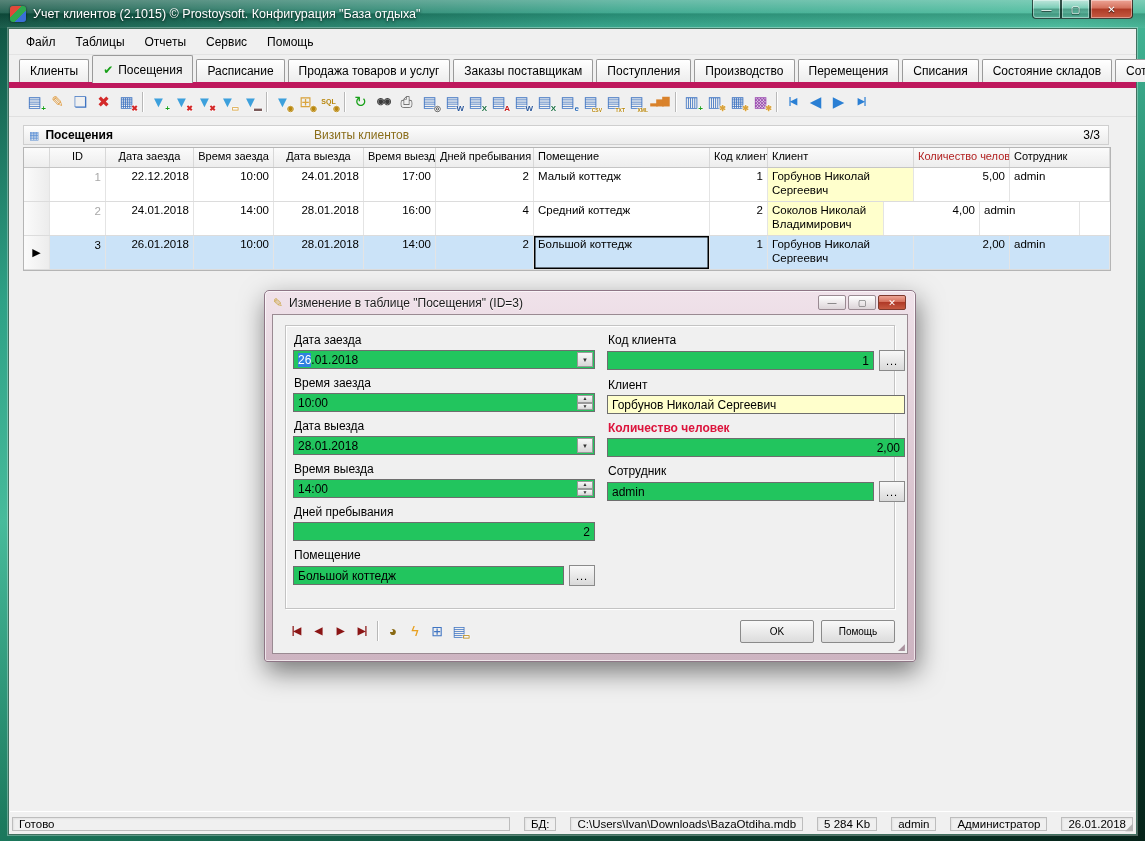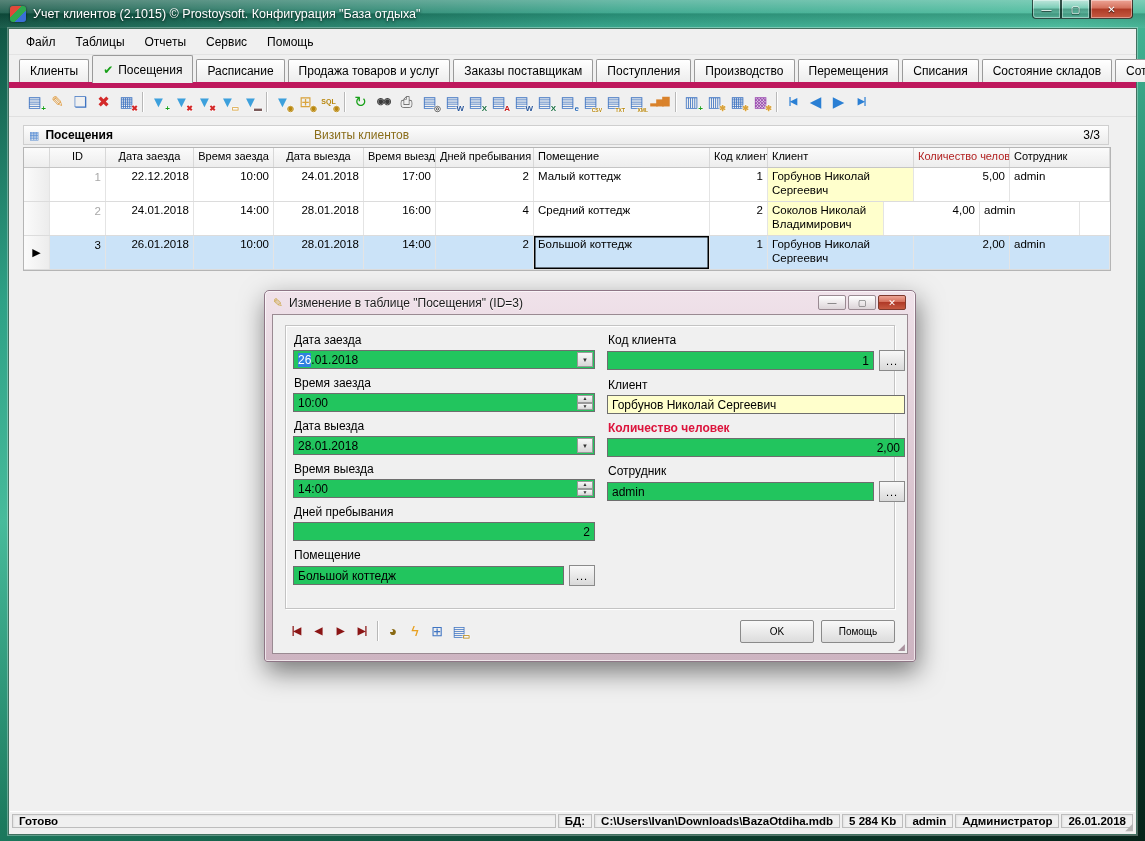--- a/index.html
+++ b/index.html
@@ -51,21 +51,21 @@
   .g-tr{display:flex;height:33px;border-bottom:1px solid #dcdcdc;}
   .g-tr.selected{background:#cbe3f8;}
   .g-td{box-sizing:border-box;padding:1px 4px;border-right:1px solid #e4e4e4;overflow:hidden;line-height:1.25;flex:0 0 auto;}
   .g-td.sel-col{background:linear-gradient(90deg,#fbfbfb,#ececec);display:flex;align-items:center;justify-content:center;padding:0;}
   .row-marker{font-size:11px;color:#000;}
   .g-td.id-col{color:#a8a8a8;padding-top:2px;}
   .g-tr.selected .g-td.id-col{color:#000;}
   .g-td.focus{box-shadow:inset 0 0 0 1.5px #000;}
   
   .statusbar{position:absolute;left:1px;right:1px;bottom:1px;height:22px;background:#f0f0f0;border-top:1px solid #ffffff;
-    display:flex;gap:2px;padding:2px;box-sizing:border-box;font-size:11.5px;align-items:flex-start;font-weight:bold;}
+    display:flex;gap:14px;padding:2px;box-sizing:border-box;font-size:11.5px;align-items:flex-end;}
   .sb-panel{border:1px solid #bdbdbd;box-shadow:inset 1px 1px 2px rgba(0,0,0,.06);display:flex;align-items:center;padding:0 6px;white-space:nowrap;background:#f0f0f0;}
   .sb-panel.flex{flex:1;}
   .sb-grip{position:absolute;right:3px;bottom:2px;color:#b5b5b5;font-size:10px;}
   
   .dlg{position:absolute;left:255px;top:261px;width:652px;height:372px;z-index:10;
     background:linear-gradient(#f0e2ea,#d8c2cd 60%,#cdb4c1);border:1px solid #8e7686;border-radius:5px 5px 3px 3px;
     box-shadow:inset 0 0 0 1px rgba(255,255,255,.65), 2px 10px 26px rgba(0,0,0,.5);box-sizing:border-box;}
   .dlg-titlebar{height:23px;display:flex;align-items:center;padding:0 8px;}
   .dlg-title-ic{color:#c9a23c;font-size:12px;margin-right:6px;}
   .dlg-title{font-size:12px;color:#1a1a1a;text-shadow:0 1px 0 rgba(255,255,255,.7);white-space:nowrap;}

